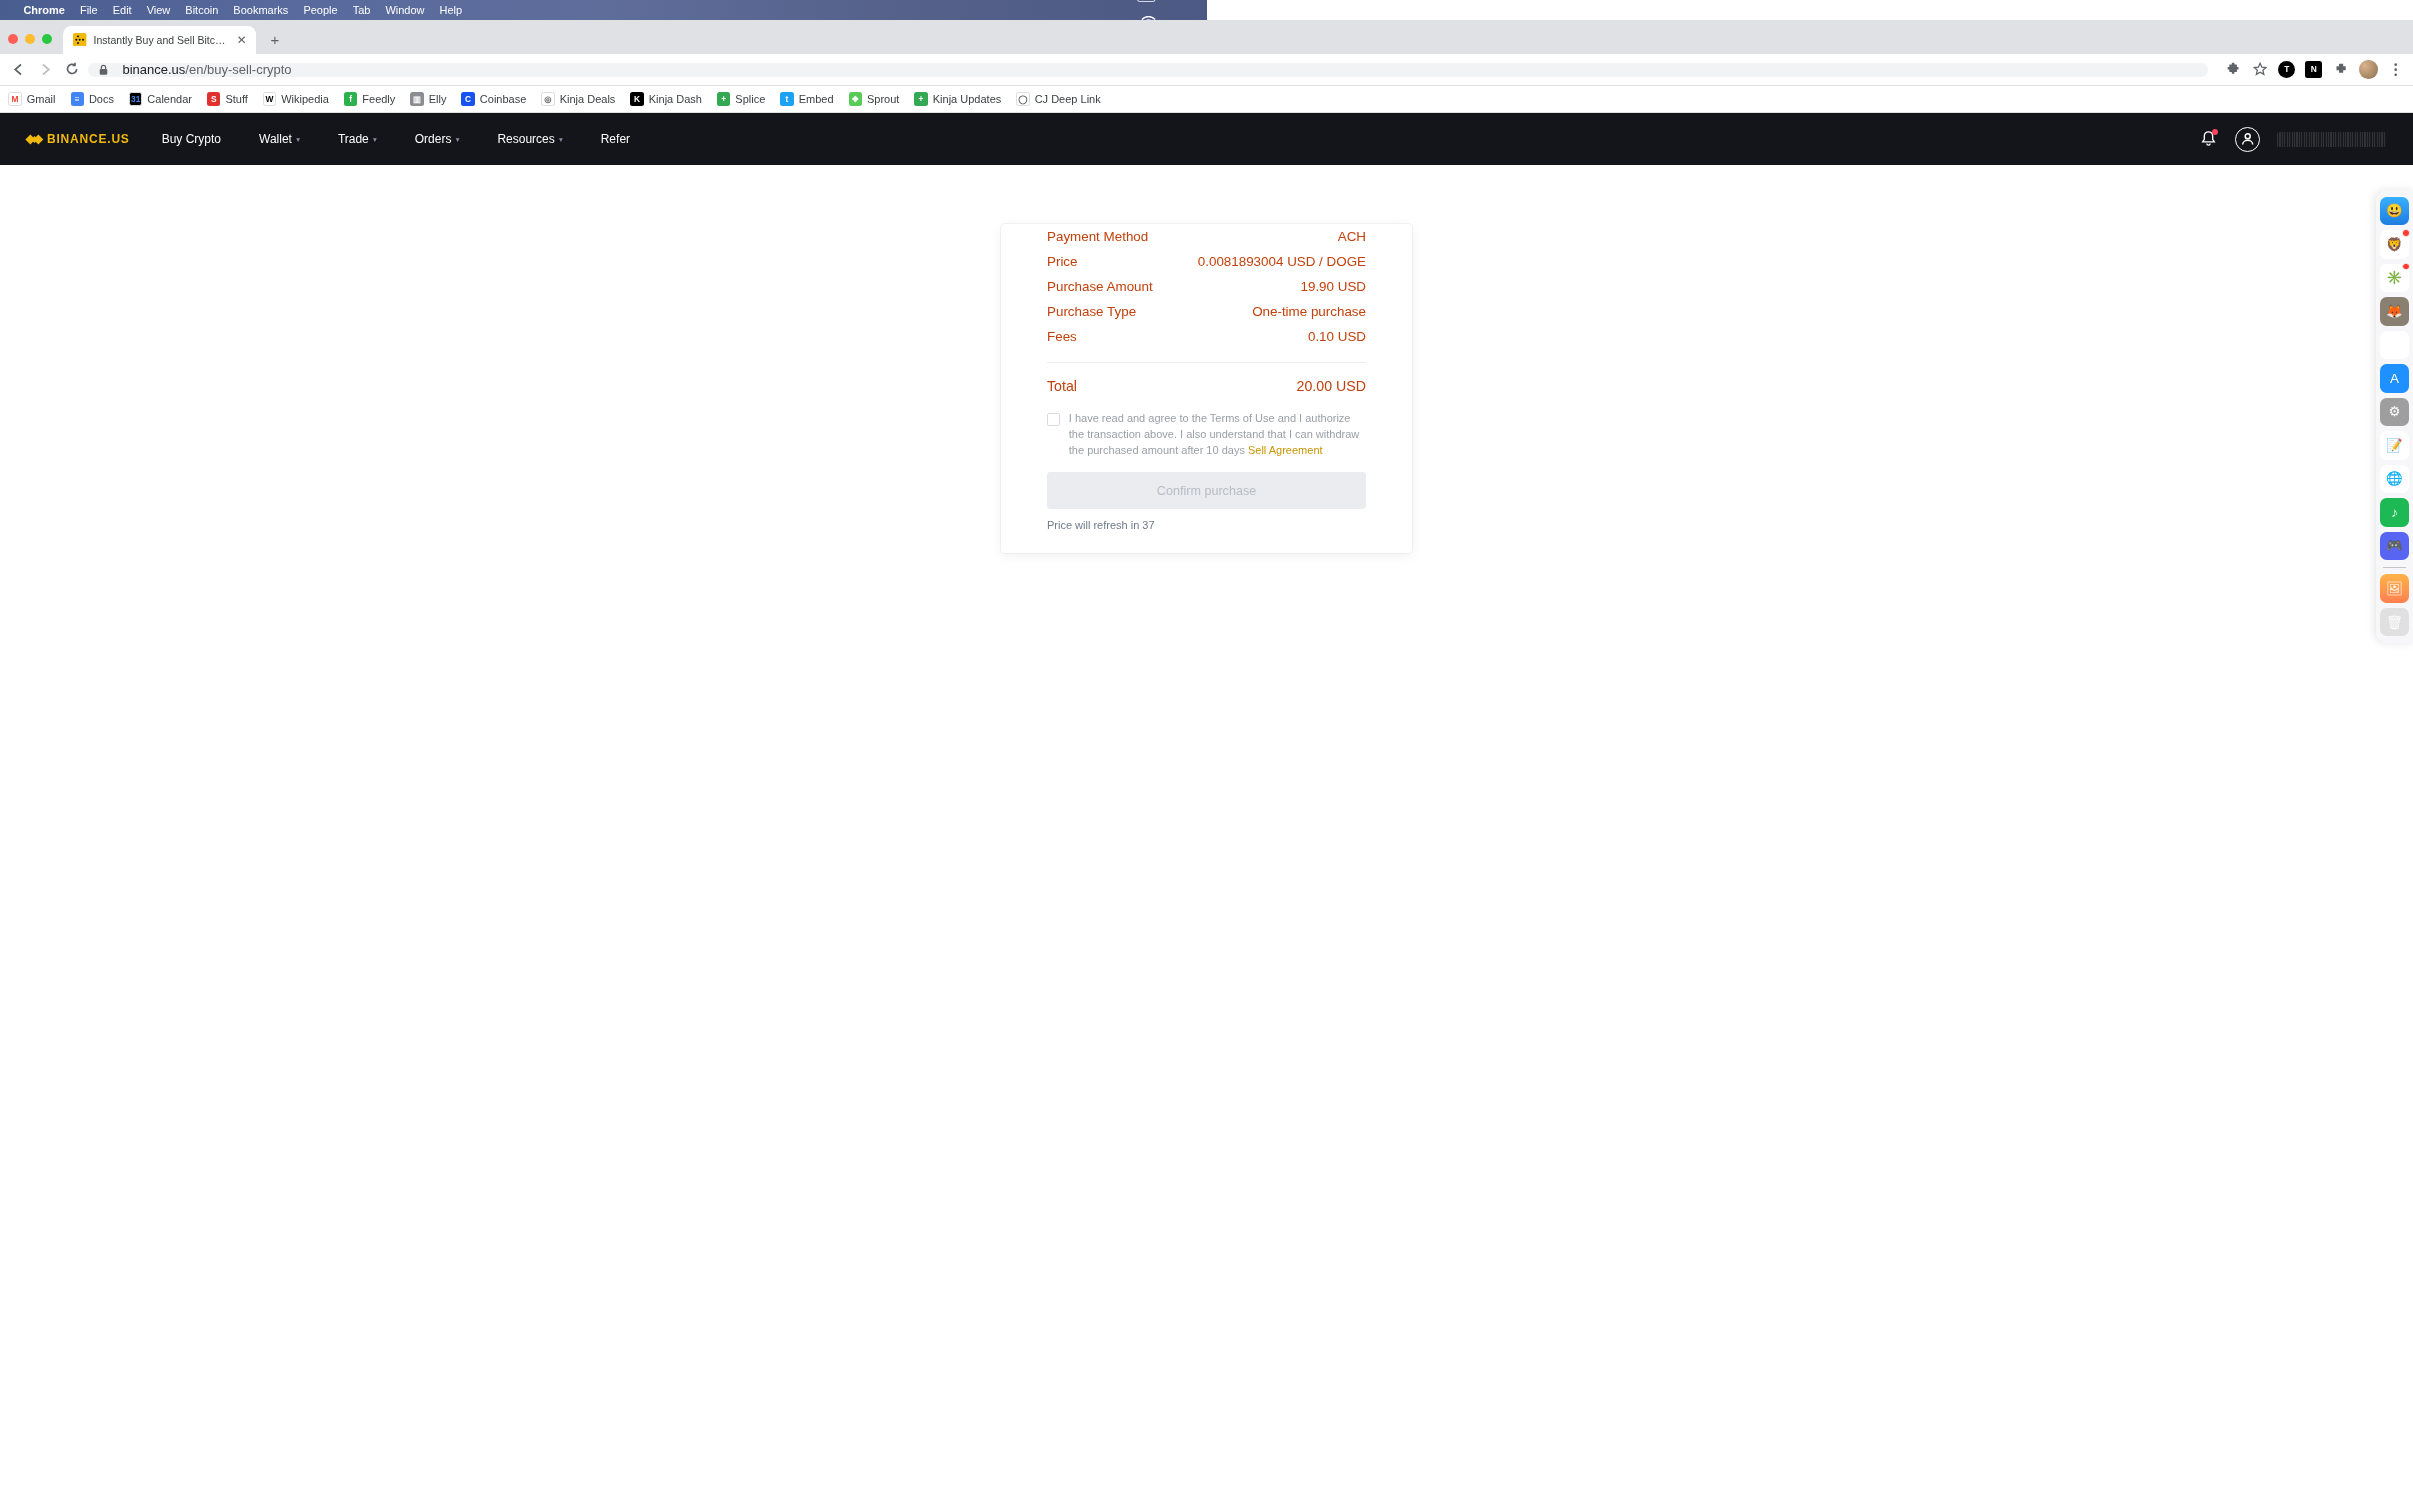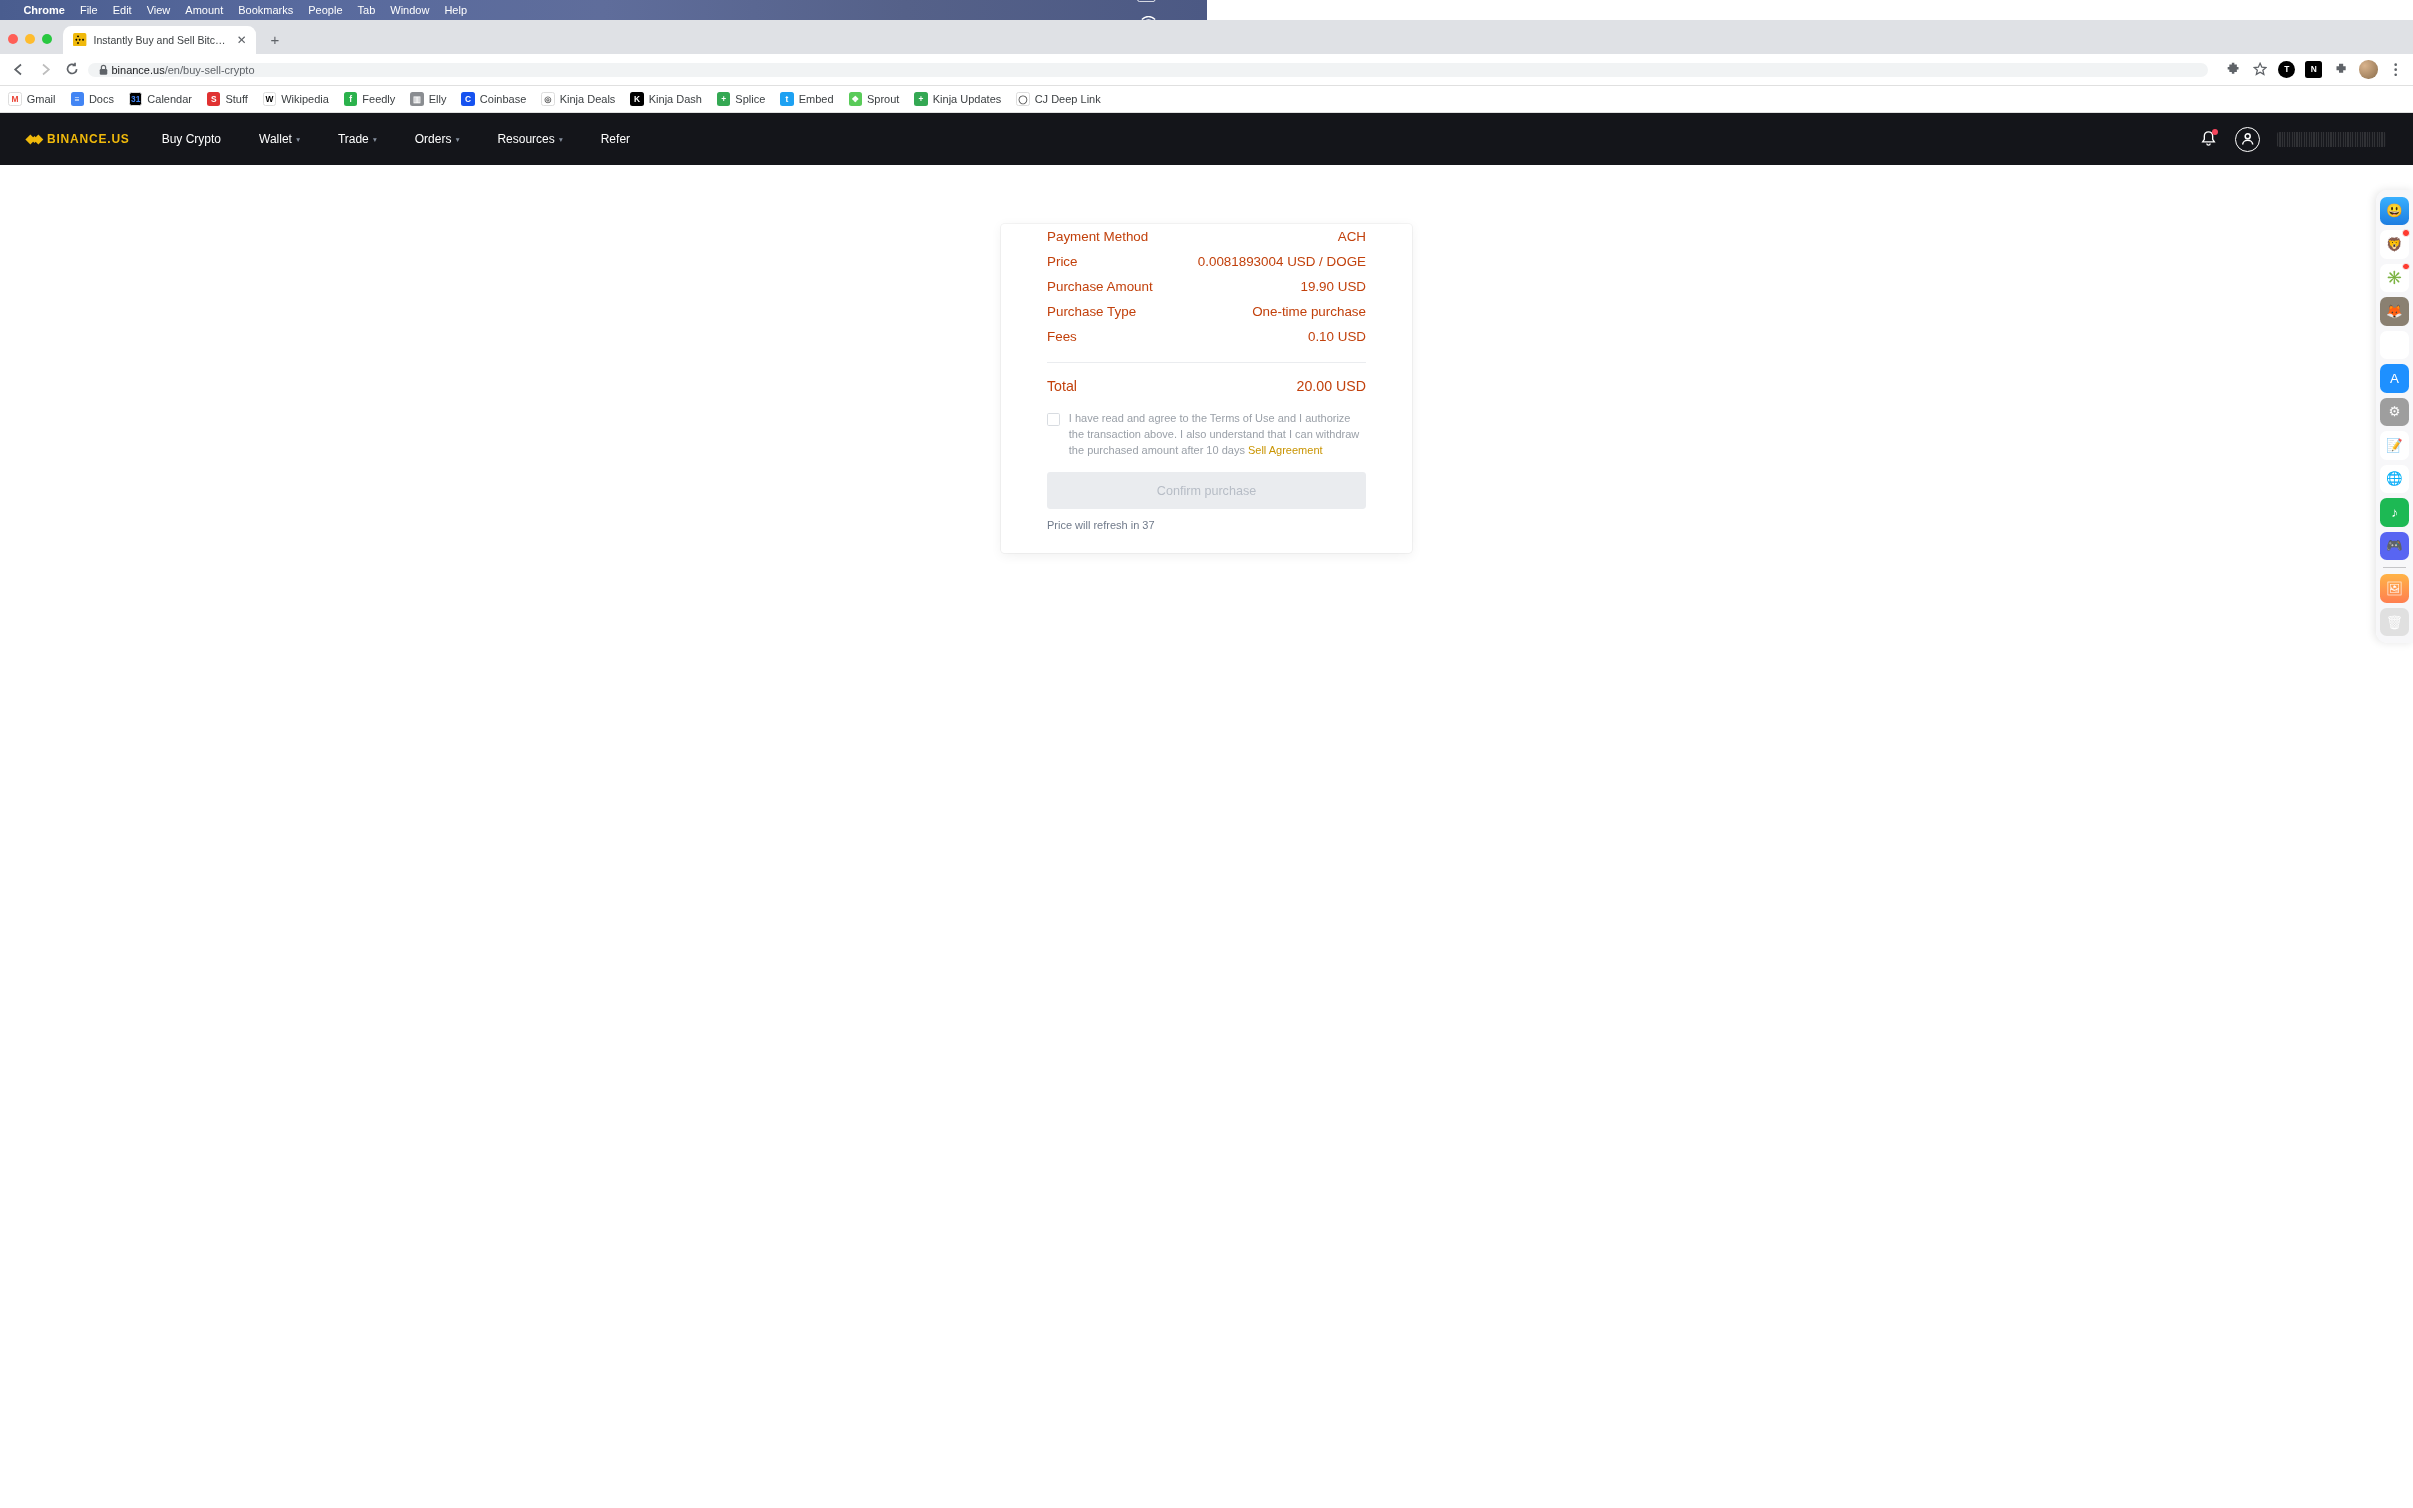--- a/index.html
+++ b/index.html
@@ -59,22 +59,22 @@
   .toolbar {
     height: 32px; background: #fff;
     border-bottom: 0.8px solid #e0e0e0;
     display: flex; align-items: center;
     padding: 0 8.4px; gap: 6.7px;
   }
   .toolbar .nav-btn { width: 20px; height: 20px; display: flex; align-items: center; justify-content: center; color: #5f6368; cursor: pointer; }
   .toolbar .nav-btn.disabled { color: #bdbdbd; }
   .omnibox {
     flex: 1; height: 14px; background: #f1f3f4; border-radius: 12.6px;
-    display: flex; align-items: center; padding: 0 10px; gap: 2px;
-    font-size: 11px; color: #202124;
+    display: flex; align-items: center; padding: 0 10px; gap: 13px;
+    font-size: 13px; color: #202124;
   }
   .omnibox .lock { color: #5f6368; }
   .omnibox .url-host { color: #202124; }
   .omnibox .url-path { color: #5f6368; }
   .toolbar .rt-icons { display: flex; align-items: center; gap: 10px; margin-left: 10px; }
   .rt-icons .ico { width: 17px; height: 17px; display:flex; align-items:center; justify-content:center; color:#5f6368; font-size:11.7px; cursor:pointer; }
   .rt-icons .ico.badge { background:#000; color:#fff; border-radius:50%; font-size:8.4px; font-weight:700; }
   .rt-icons .avatar { width:18.4px; height:18.4px; border-radius:50%; background: radial-gradient(circle at 30% 30%, #d9b38c, #8a6d4c); }
 
   
@@ -184,21 +184,21 @@
 </head>
 <body>
 
 <div class="mac-menubar">
   <div class="left">
     <span class="apple"></span>
     <span class="bold">Chrome</span>
     <span>File</span>
     <span>Edit</span>
     <span>View</span>
-    <span>Amount</span>
+    <span>Bitcoin</span>
     <span>Bookmarks</span>
     <span>People</span>
     <span>Tab</span>
     <span>Window</span>
     <span>Help</span>
   </div>
   <div class="right">
     <span class="icon">
         <svg width="12.6" height="11" viewBox="0 0 24 20" fill="#fff">
           <polygon points="6,0 12,4 6,8 0,4"></polygon>

